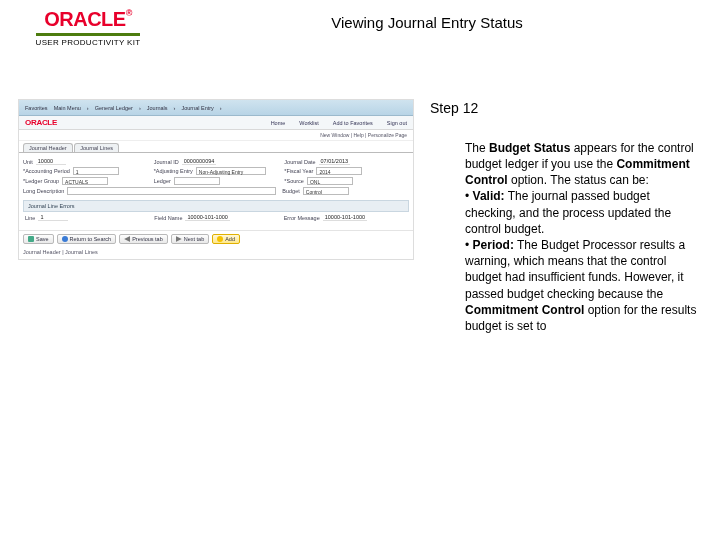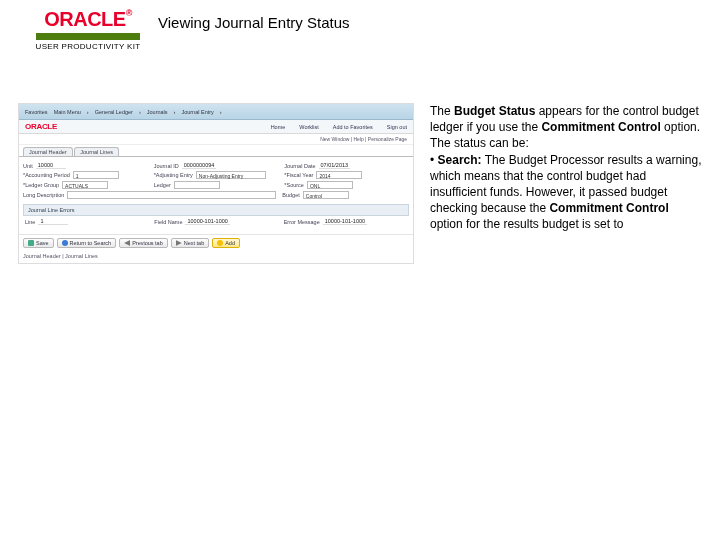--- a/index.html
+++ b/index.html
@@ -28,27 +28,27 @@
     font-weight: bold;
     font-size: 20px;
     letter-spacing: -0.5px;
     font-family: Arial, sans-serif;
   }
   .oracle-logo sup { font-size: 9px; vertical-align: top; }
   .upk-label {
     font-size: 8px;
     letter-spacing: 0.3px;
     color: #000;
-    border-top: 7px solid #4d7c0f;
+    border-top: 3px solid #4d7c0f;
     padding-top: 2px;
     margin-top: 2px;
   }
   .page-title {
     flex: 1;
-    text-align: left;
+    text-align: center;
     font-size: 15px;
     padding-top: 6px;
     padding-right: 6px;
   }
   .content {
     display: flex;
     padding: 48px 18px 0 18px;
     gap: 16px;
   }
   .screenshot-col {
@@ -57,21 +57,21 @@
   }
   .text-col {
     flex: 1;
     font-size: 12px;
     line-height: 1.35;
   }
   .step-label {
     font-size: 14px;
     margin-bottom: 22px;
   }
-  .body-text p { margin-bottom: 0; }
+  .body-text p { margin-bottom: 0; margin-left: 35px; }
   .body-text .b { font-weight: bold; }
   
   .mock {
     width: 396px;
     border: 1px solid #ddd;
     font-size: 6px;
     color: #555;
     background: #fff;
   }
   .mock-topbar {
@@ -327,20 +327,22 @@
         <span class="mbtn sel">
             <span class="ico ico-add"></span>
             <span>Add</span>
           </span>
       </div>
       <div class="mock-footer">Journal Header | Journal Lines</div>
     </div>
   </div>
 
   <div class="text-col">
+    <div class="step-label">Step 12</div>
     <div class="body-text">
       <p>
         <span>The </span><span class="b">Budget Status</span><span> appears for the control budget ledger if you use the </span><span class="b">Commitment Control</span><span> option. The status can be:</span>
       </p>
-      <p>• <span class="b">Search:</span><span> The Budget Processor results a warning, which means that the control budget had insufficient funds. However, it passed budget checking because the </span><span class="b">Commitment Control</span><span> option for the results budget is set to</span></p>
+      <p>• <span class="b">Valid:</span><span> The journal passed budget checking, and the process updated the control budget.</span></p>
+      <p>• <span class="b">Period:</span><span> The Budget Processor results a warning, which means that the control budget had insufficient funds. However, it passed budget checking because the </span><span class="b">Commitment Control</span><span> option for the results budget is set to</span></p>
     </div>
   </div>
 </div>
 
 </body></html>

